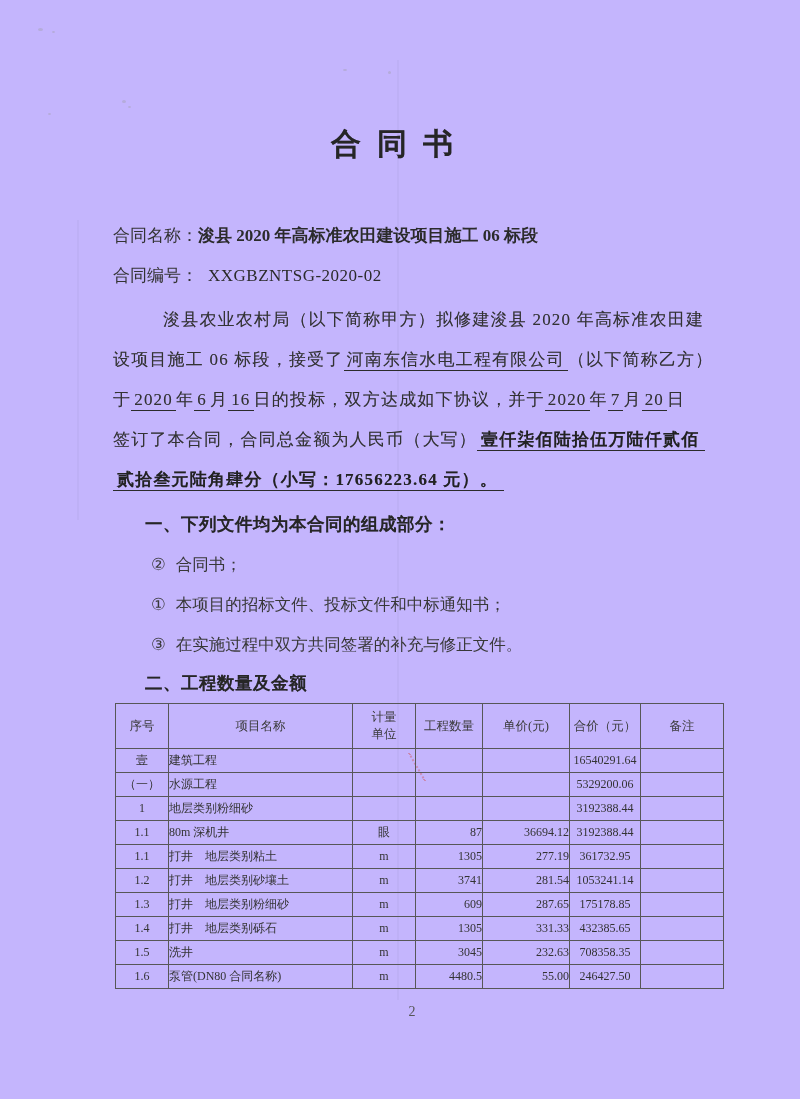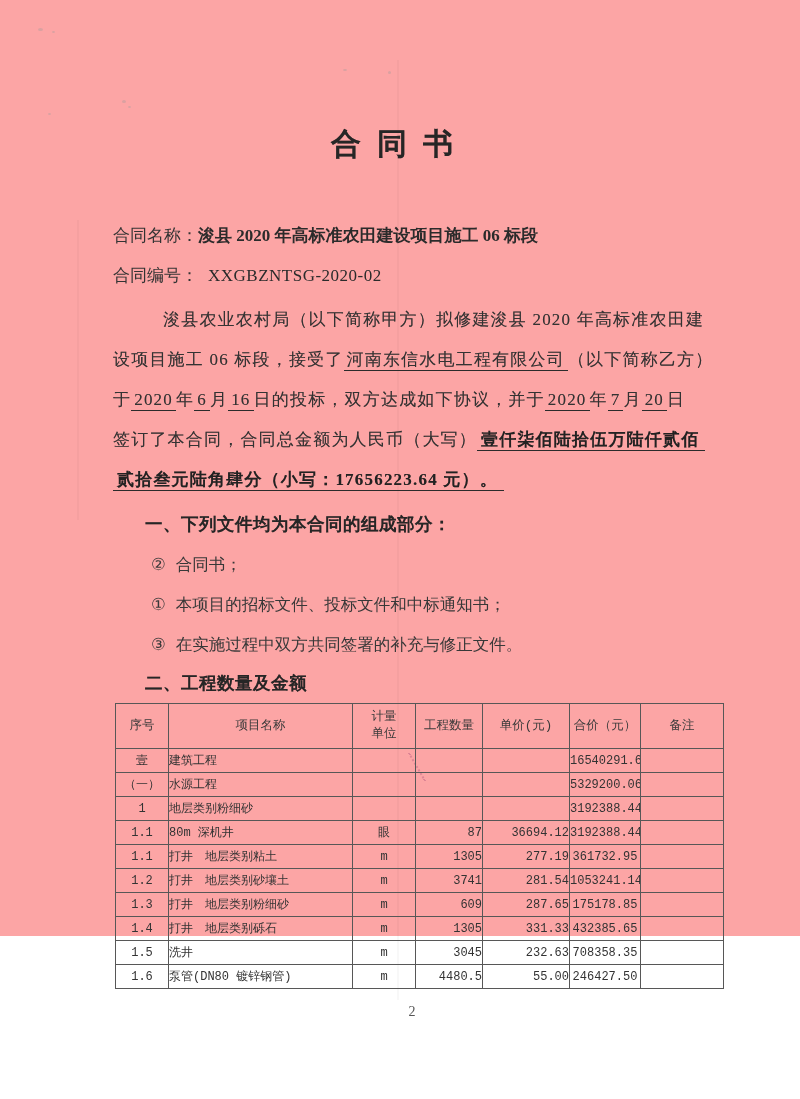--- a/index.html
+++ b/index.html
@@ -4,21 +4,21 @@
 <style>
   html,body{margin:0;padding:0;}
   body{
     width:800px;height:1099px;
     background:#ffffff;
     font-family:"Liberation Serif","DejaVu Serif",serif;
     color:#2e2e2e;
     overflow:hidden;
   }
   .sheet{
-    position:relative;width:800px;height:936px;background:#fca5a5;
+    position:relative;width:800px;height:1099px;background:#c4b5fd;
   }
   
   .doc-title{
     position:absolute;top:124px;left:0;width:800px;
     text-align:center;
     font-size:30px;font-weight:bold;letter-spacing:16px;
     color:#262626;
     text-shadow:0 0 .4px rgba(0,0,0,.35);
   }
   
@@ -55,21 +55,21 @@
     text-shadow:0 0 .4px rgba(0,0,0,.35);
   }
   .sec1{top:512px;}
   .sec2{top:671px;}
   .doc-items{
     position:absolute;top:545px;left:151px;
     font-size:16.5px;line-height:40px;color:#383838;white-space:nowrap;
   }
   .doc-items .marker{margin-right:10px;}
   
-  .qty-table-wrap{position:absolute;top:703px;left:115px;font-family:Liberation Mono, monospace;}
+  .qty-table-wrap{position:absolute;top:703px;left:115px;}
   table.qty{
     width:608px;border-collapse:collapse;table-layout:fixed;
     font-size:12px;color:#333;
   }
   table.qty th,table.qty td{
     border:1px solid #575757;
     overflow:hidden;white-space:nowrap;
   }
   table.qty th{
     font-weight:normal;font-size:12.5px;height:42px;
@@ -239,21 +239,21 @@
             <td class="col0">1.5</td>
             <td class="col1">洗井</td>
             <td class="col2">m</td>
             <td class="col3">3045</td>
             <td class="col4">232.63</td>
             <td class="col5">708358.35</td>
             <td class="col6"></td>
           </tr>
           <tr>
             <td class="col0">1.6</td>
-            <td class="col1">泵管(DN80 镀锌钢管)</td>
+            <td class="col1">泵管(DN80 合同名称)</td>
             <td class="col2">m</td>
             <td class="col3">4480.5</td>
             <td class="col4">55.00</td>
             <td class="col5">246427.50</td>
             <td class="col6"></td>
           </tr>
         </tbody>
     </table>
   </div>
 

